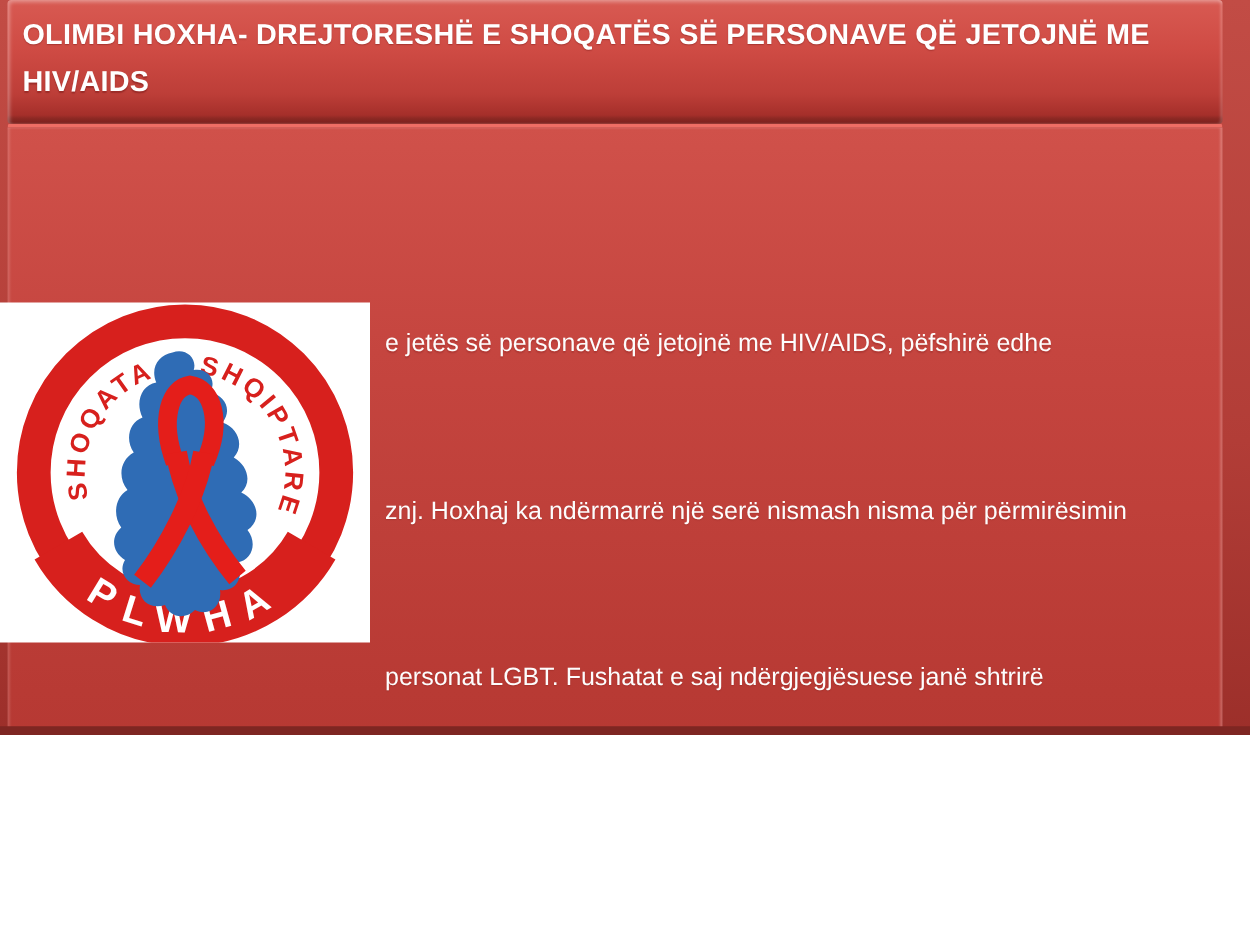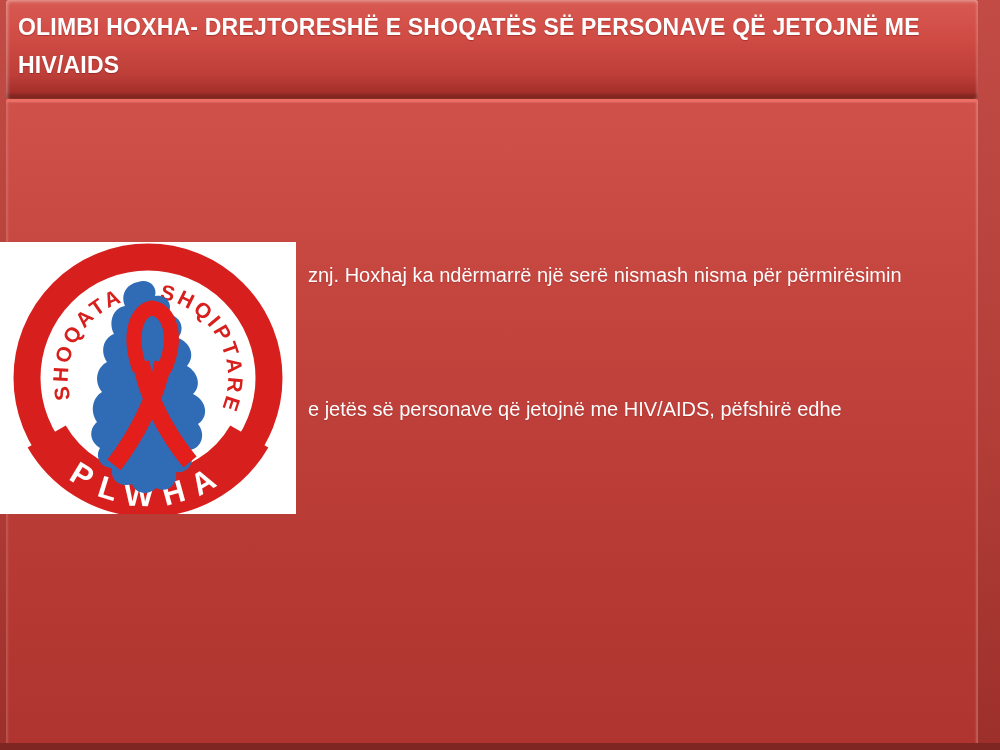--- a/index.html
+++ b/index.html
@@ -1,17 +1,17 @@
 <!DOCTYPE html>
 <html><head>
 <meta charset="utf-8">
 <style>
   html,body { margin:0; padding:0; }
   .slide {
-    position:relative; width:1000px; height:750px; overflow:hidden;
+    position:relative; width:1000px; height:588px; overflow:hidden;
     background:linear-gradient(180deg,#c24c45 0%, #b23d37 60%, #9c2f2a 100%);
     font-family:"Liberation Sans", sans-serif;
   }
   .title-bar {
     position:absolute; left:6px; top:0; width:972px; height:99px;
     border-radius:3px;
     background:linear-gradient(180deg,#d85a52 0%, #cf4b44 40%, #bd3e38 76%,
                #a52f2a 93%, #8a2823 96%, #7a211d 100%);
     box-shadow:inset 2px 2px 3px rgba(255,255,255,0.30),
                inset -2px 0 2px rgba(255,255,255,0.18);
@@ -92,22 +92,23 @@
 
         <g stroke="#e41e1a" fill="none" stroke-linecap="butt">
           <path d="M 140 128 C 127 92 137 68 152 66 C 169 68 179 94 164 128" stroke-width="15"></path>
           <path d="M 141 120 C 147 155 167 192 190 220" stroke-width="17"></path>
           <path d="M 163 120 C 157 155 135 196 114 223" stroke-width="17"></path>
         </g>
       </svg>
     </div>
 
     <div class="body-text">
+      <div>e jetës së personave që jetojnë me HIV/AIDS, pëfshirë edhe</div>
       <div>znj. Hoxhaj ka ndërmarrë një serë nismash nisma për përmirësimin</div>
-      <div>e jetës së personave që jetojnë me HIV/AIDS, pëfshirë edhe</div>
+      <div>personat LGBT. Fushatat e saj ndërgjegjësuese janë shtrirë</div>
       
       
       
       
       
       
     </div>
 
   </div>
 

